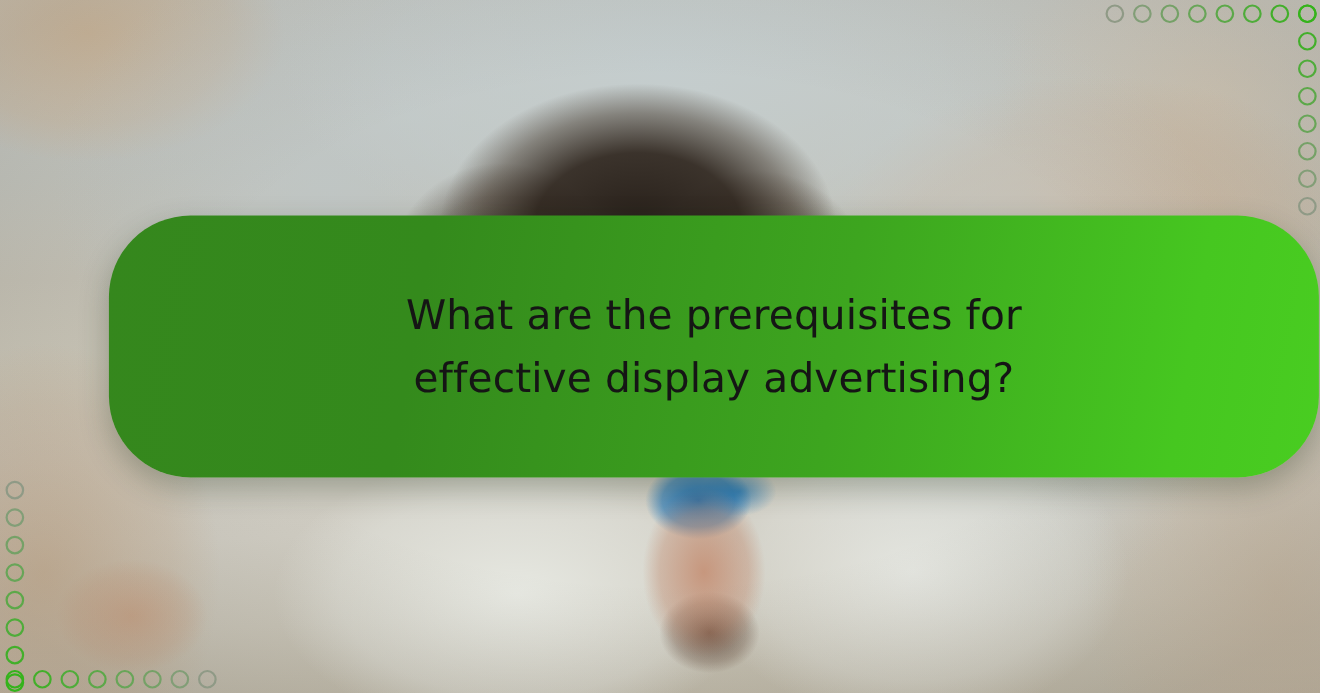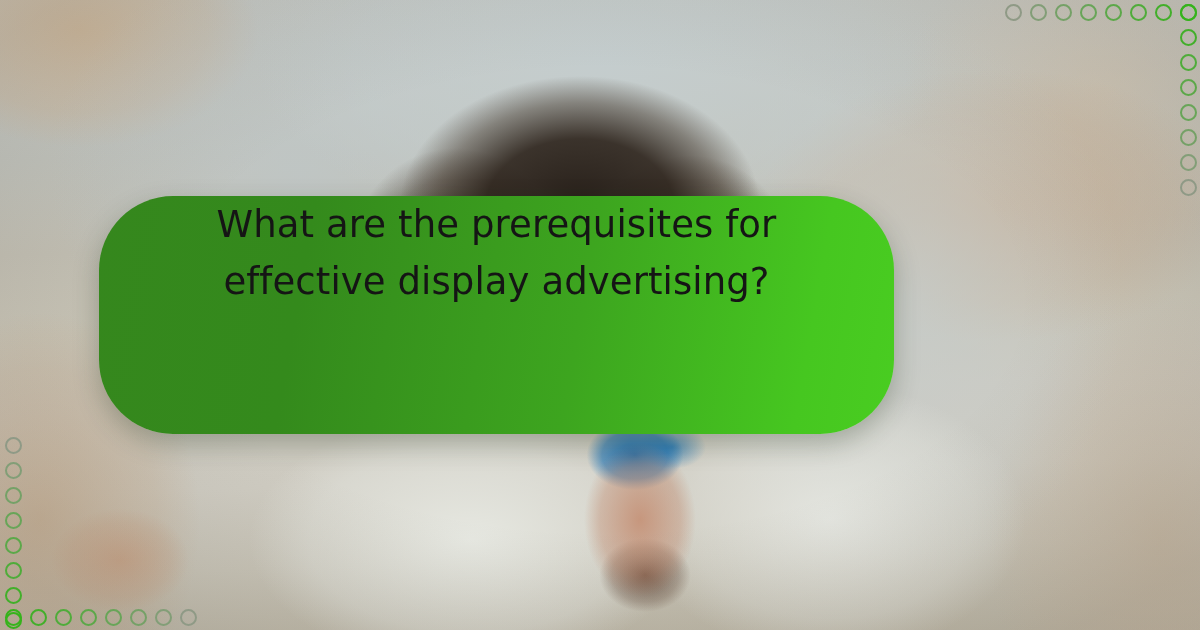--- a/index.html
+++ b/index.html
@@ -99,26 +99,26 @@
     width:17px; height:17px;
     border-radius:50%;
     border:2px solid #7d9a6d;
     box-sizing:border-box;
   }
 
   
   #question-card {
     position:absolute;
     left:99px; top:196px;
-    width:795px; height:238px;
+    width:1100px; height:238px;
     border-radius:74px;
     background:linear-gradient(100deg, #35871d 0%, #348a1c 26%, #3da51f 60%, #46c720 88%, #49cd21 100%);
     box-shadow:0 10px 26px rgba(30,45,20,.28);
     display:flex;
-    align-items:flex-start;
+    align-items:center;
     justify-content:center;
     padding:0 96px;
   }
 
   #question-text {
     font-family:"DejaVu Sans", sans-serif;
     font-size:37px;
     line-height:57px;
     font-weight:400;
     color:#151515;

